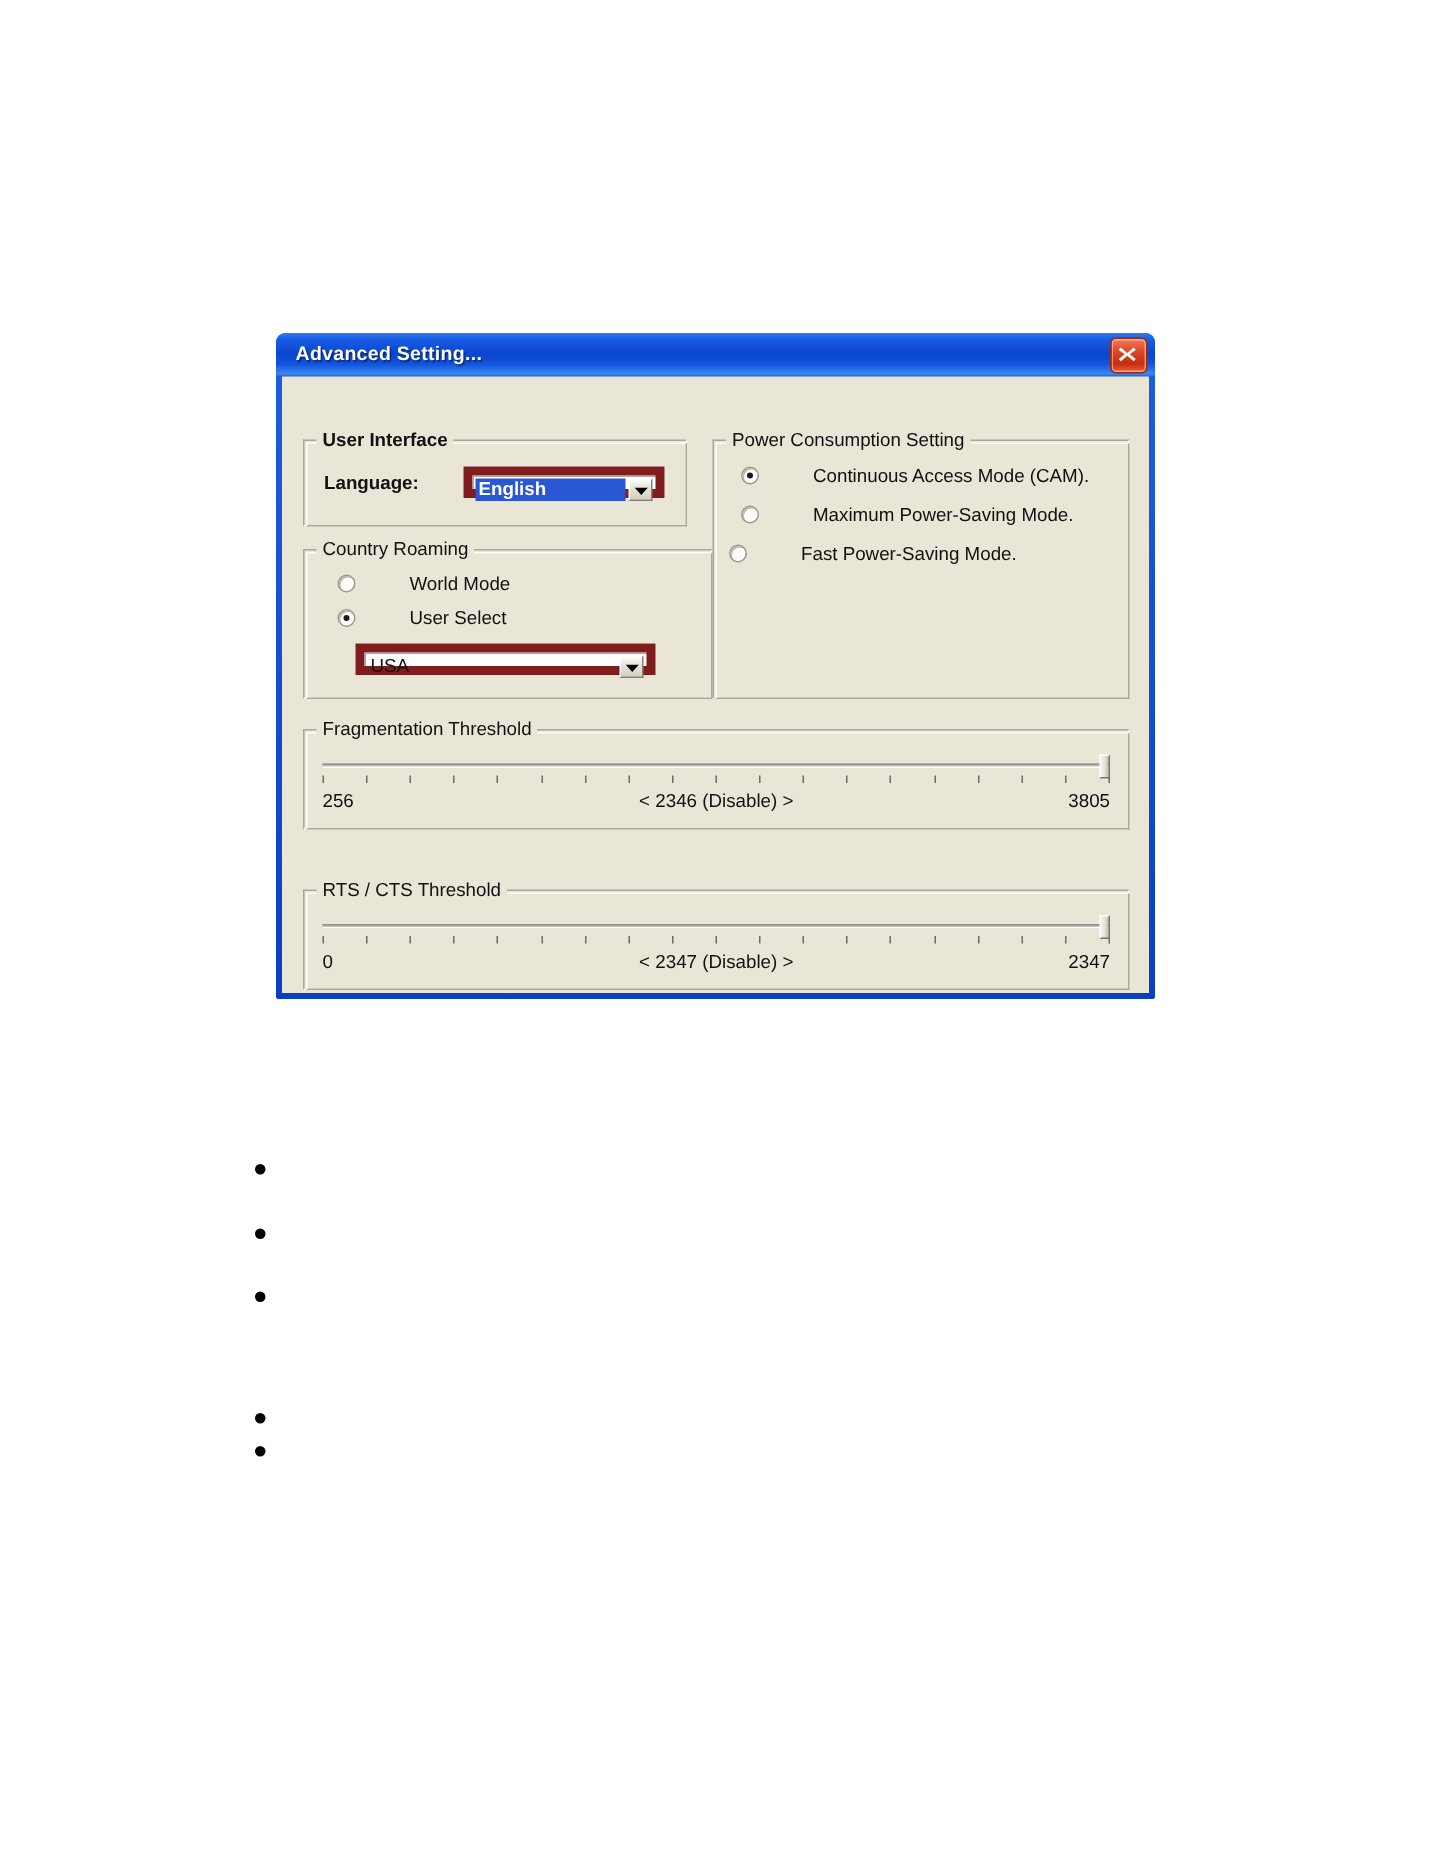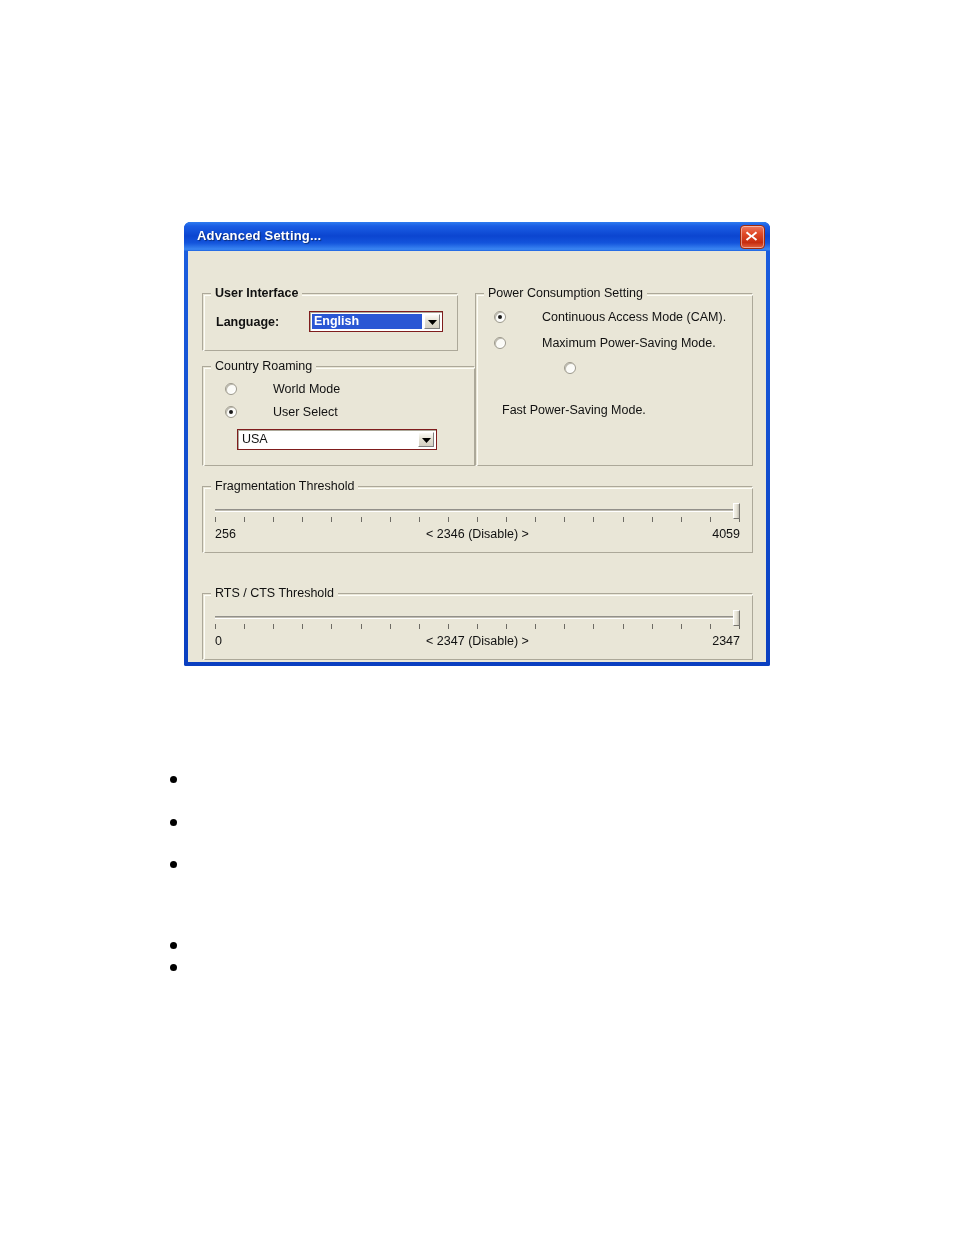--- a/index.html
+++ b/index.html
@@ -124,21 +124,21 @@
     font-size: 12.5px;
     color: #111111;
     white-space: nowrap;
   }
 
   
   .combo {
     position: absolute;
     height: 21px;
     background: #ffffff;
-    border: 1px solid #7f1d1d;
+    border: 6px solid #7f1d1d;
     box-sizing: border-box;
     box-shadow: inset 1px 1px 0 #ACA899;
     cursor: pointer;
   }
   .combo .combo-value {
     position: absolute;
     left: 2px;
     top: 2px;
     right: 20px;
     height: 15px;
@@ -337,21 +337,21 @@
         <div class="radio-row checked" style="left:18px; top:16px;">
           <span class="radio-mark"></span>
           <span class="radio-label">Continuous Access Mode (CAM).</span>
         </div>
 
         <div class="radio-row" style="left:18px; top:42px;">
           <span class="radio-mark"></span>
           <span class="radio-label">Maximum Power-Saving Mode.</span>
         </div>
 
-        <div class="radio-row" style="left:26px; top:68px;flex-direction:column;">
+        <div class="radio-row" style="left:10px; top:68px;">
           <span class="radio-mark"></span>
           <span class="radio-label">Fast Power-Saving Mode.</span>
         </div>
       </div>
 
       <div class="groupbox" id="gb-frag">
         <div class="group-title">Fragmentation Threshold</div>
         <div class="slider-wrap">
           <div class="slider-track"></div>
           <div class="slider-ticks">
@@ -372,21 +372,21 @@
               <span></span>
               <span></span>
               <span></span>
               <span></span>
               <span></span>
             </div>
           <div class="slider-thumb" style="left: calc(100% - 7px);"></div>
           <div class="slider-labels">
             <span class="lbl lbl-min">256</span>
             <span class="lbl lbl-cur">&lt; 2346 (Disable) &gt;</span>
-            <span class="lbl lbl-max">4059</span>
+            <span class="lbl lbl-max">3805</span>
           </div>
         </div>
       </div>
 
       <div class="groupbox" id="gb-rts">
         <div class="group-title">RTS / CTS Threshold</div>
         <div class="slider-wrap">
           <div class="slider-track"></div>
           <div class="slider-ticks">
               <span></span>

